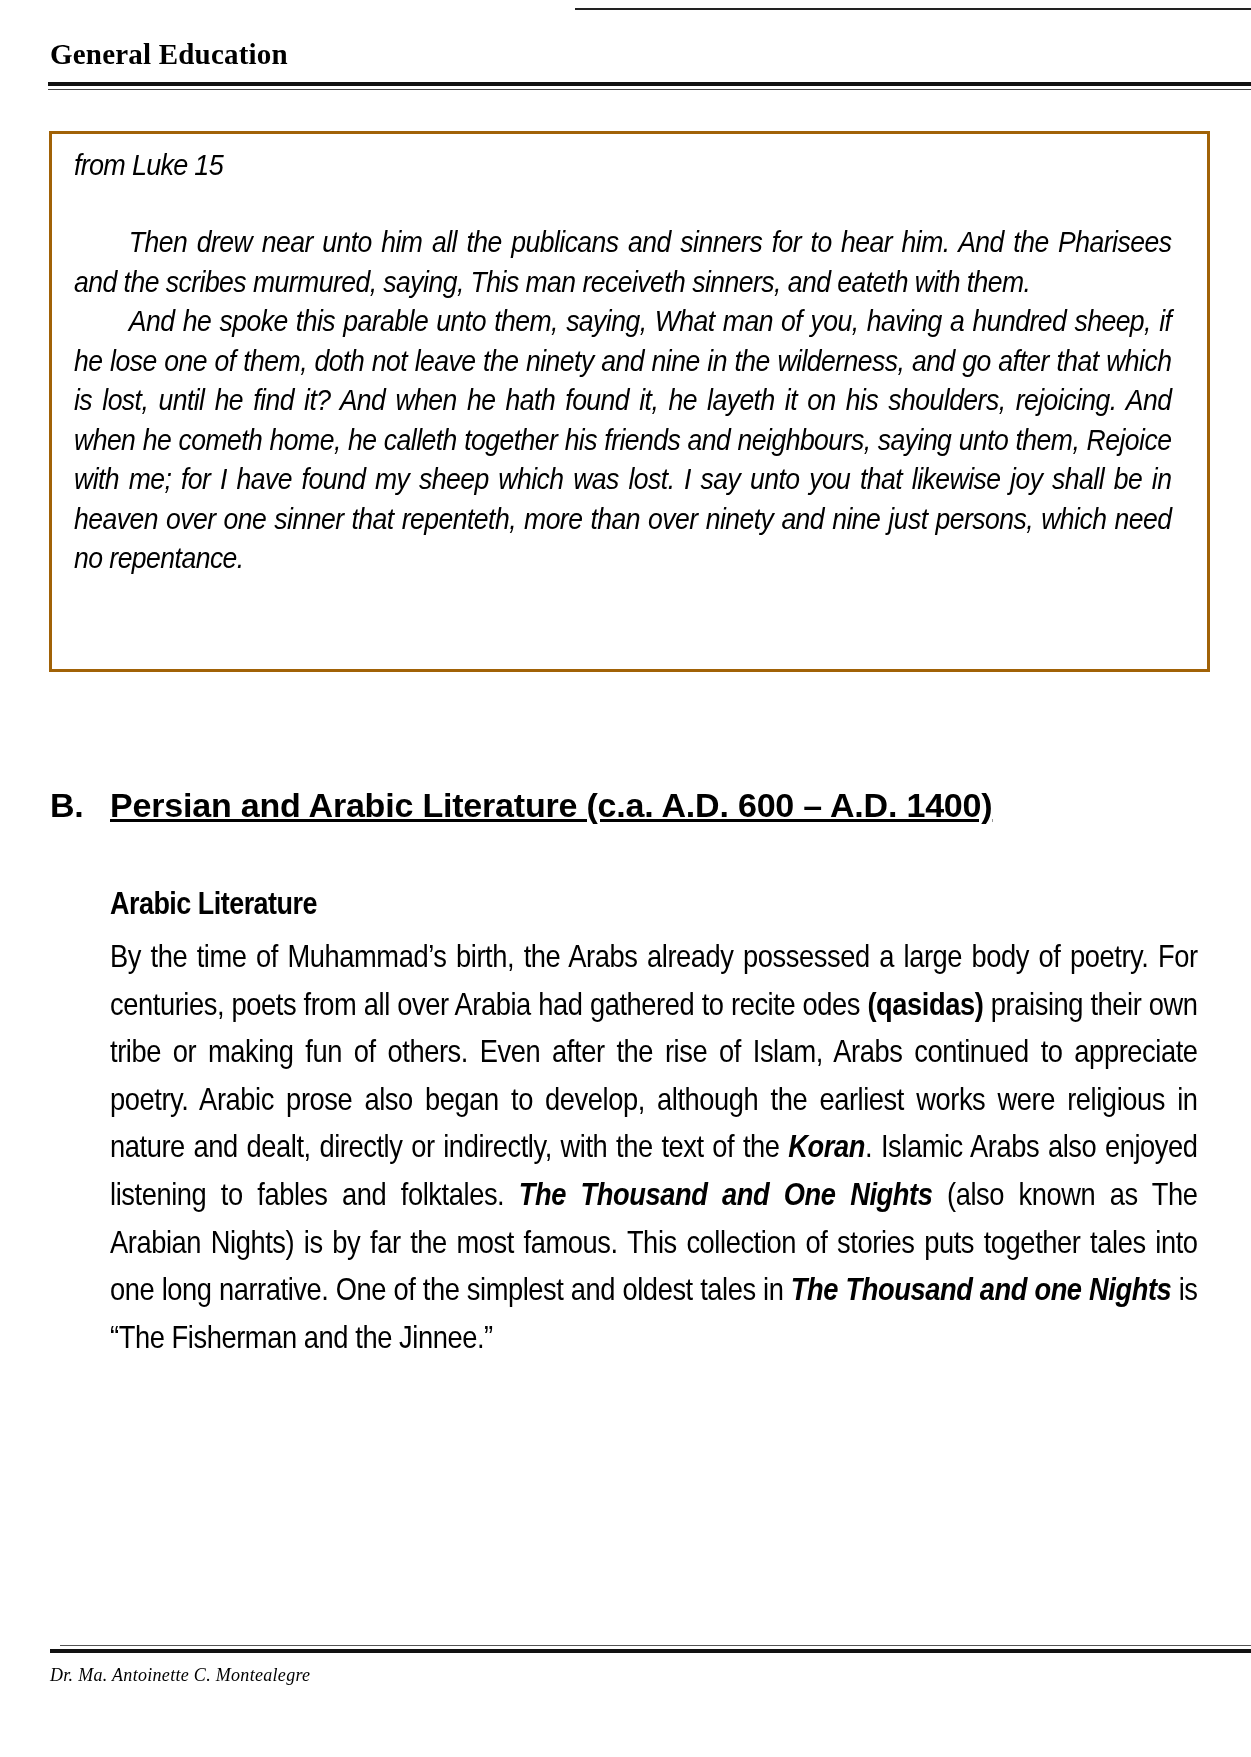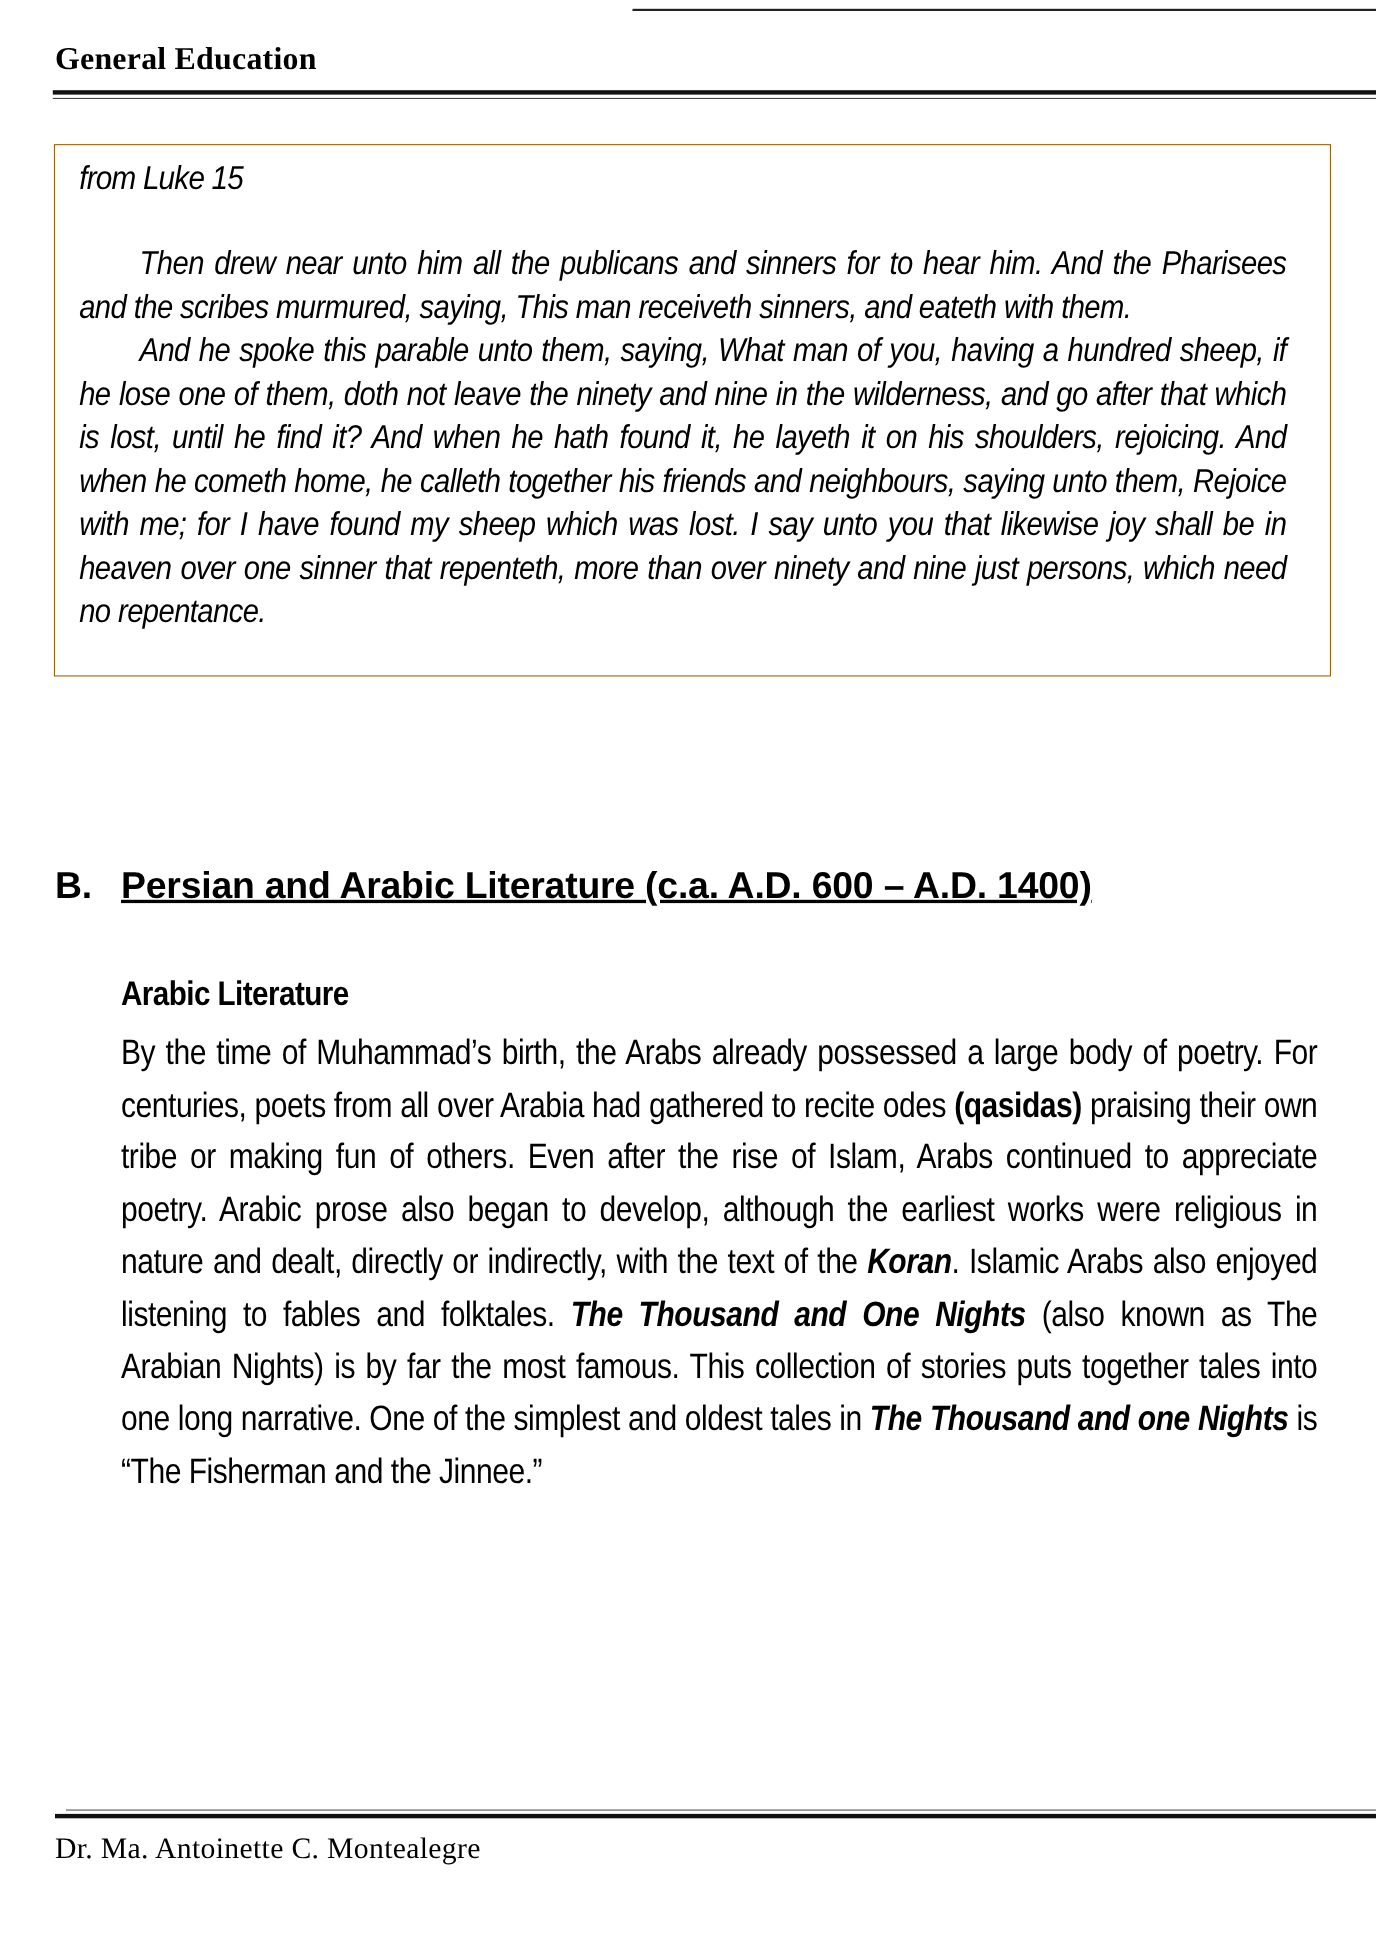--- a/index.html
+++ b/index.html
@@ -46,22 +46,22 @@
       top: 89px;
       width: 1203px;
       height: 1px;
       background: #444;
     }
     .quote-box {
       position: absolute;
       left: 49px;
       top: 131px;
       width: 1161px;
-      height: 484px;
-      border: 1px solid #a16207;
+      height: 541px;
+      border: 3px solid #a16207;
       box-sizing: border-box;
     }
     .quote-source {
       position: absolute;
       left: 22px;
       top: 14px;
       font-style: italic;
       font-size: 30px;
       letter-spacing: -0.8px;
       transform: scaleX(0.9);
@@ -138,22 +138,23 @@
       top: 1645px;
       width: 1191px;
       height: 1px;
       background: #555;
     }
     .footer-author {
       position: absolute;
       left: 50px;
       top: 1665px;
       font-family: "Liberation Serif", serif;
-      font-size: 27px;
+      font-size: 18px;
       letter-spacing: 0.3px;
+      font-style: italic;
     }
   </style>
 </head>
 <body>
 
 <div class="top-rule"></div>
 
 <div class="header-title">General Education</div>
 <div class="header-rule"></div>
 <div class="header-rule-thin"></div>

